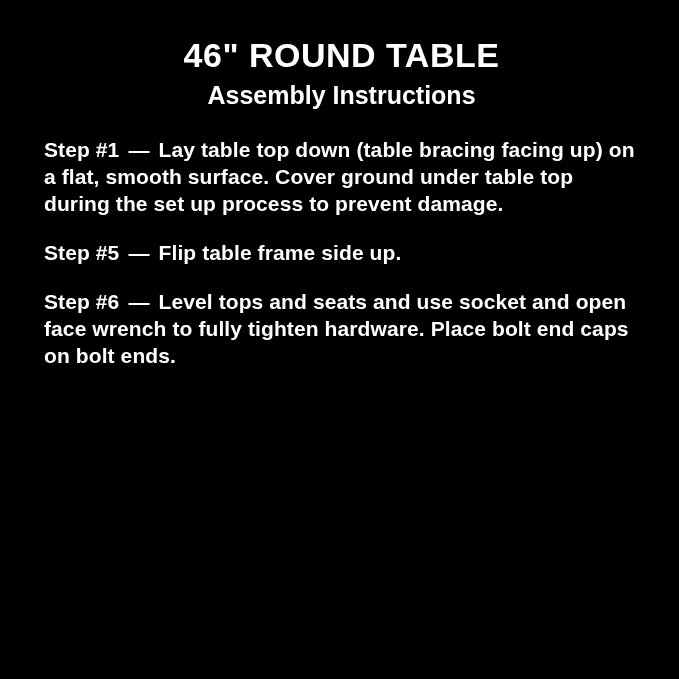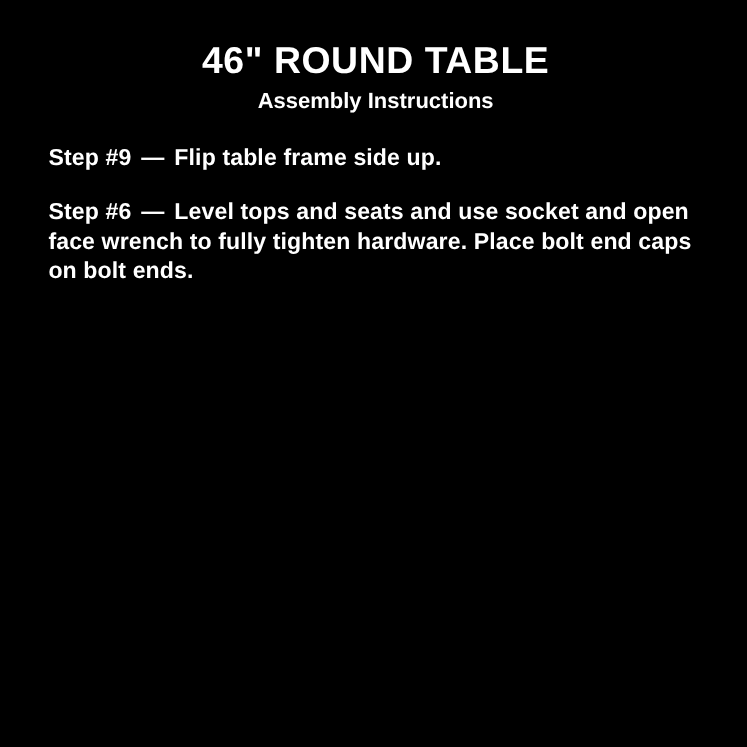--- a/index.html
+++ b/index.html
@@ -21,21 +21,21 @@
   }
   .header { text-align: center; }
   h1.title {
     margin: 0 0 6px 0;
     font-size: 34px;
     line-height: 1.15;
     letter-spacing: 0.5px;
   }
   h2.subtitle {
     margin: 0 0 26px 0;
-    font-size: 20px;
+    font-size: 25px;
     line-height: 1.15;
     font-weight: 700;
   }
   .steps { width: 596px; }
   p.step {
     margin: 0 0 22px 0;
     font-size: 21px;
     line-height: 27px;
     letter-spacing: 0.1px;
   }
@@ -44,21 +44,22 @@
 </head>
 <body>
 
 <div class="sheet">
   <div class="header">
     <h1 class="title">46" ROUND TABLE</h1>
     <h2 class="subtitle">Assembly Instructions</h2>
   </div>
 
   <div class="steps">
+    <p class="step"><span>Step #1</span><span class="dash">—</span><span>Lay table top down (table bracing facing up) on a flat, smooth surface. Cover ground under table top during the set up process to prevent damage.</span></p>
 
 
 
 
-    <p class="step"><span>Step #9</span><span class="dash">—</span><span>Flip table frame side up.</span></p>
+    <p class="step"><span>Step #5</span><span class="dash">—</span><span>Flip table frame side up.</span></p>
 
     <p class="step"><span>Step #6</span><span class="dash">—</span><span>Level tops and seats and use socket and open face wrench to fully tighten hardware. Place bolt end caps on bolt ends.</span></p>
   </div>
 </div>
 
 </body></html>

